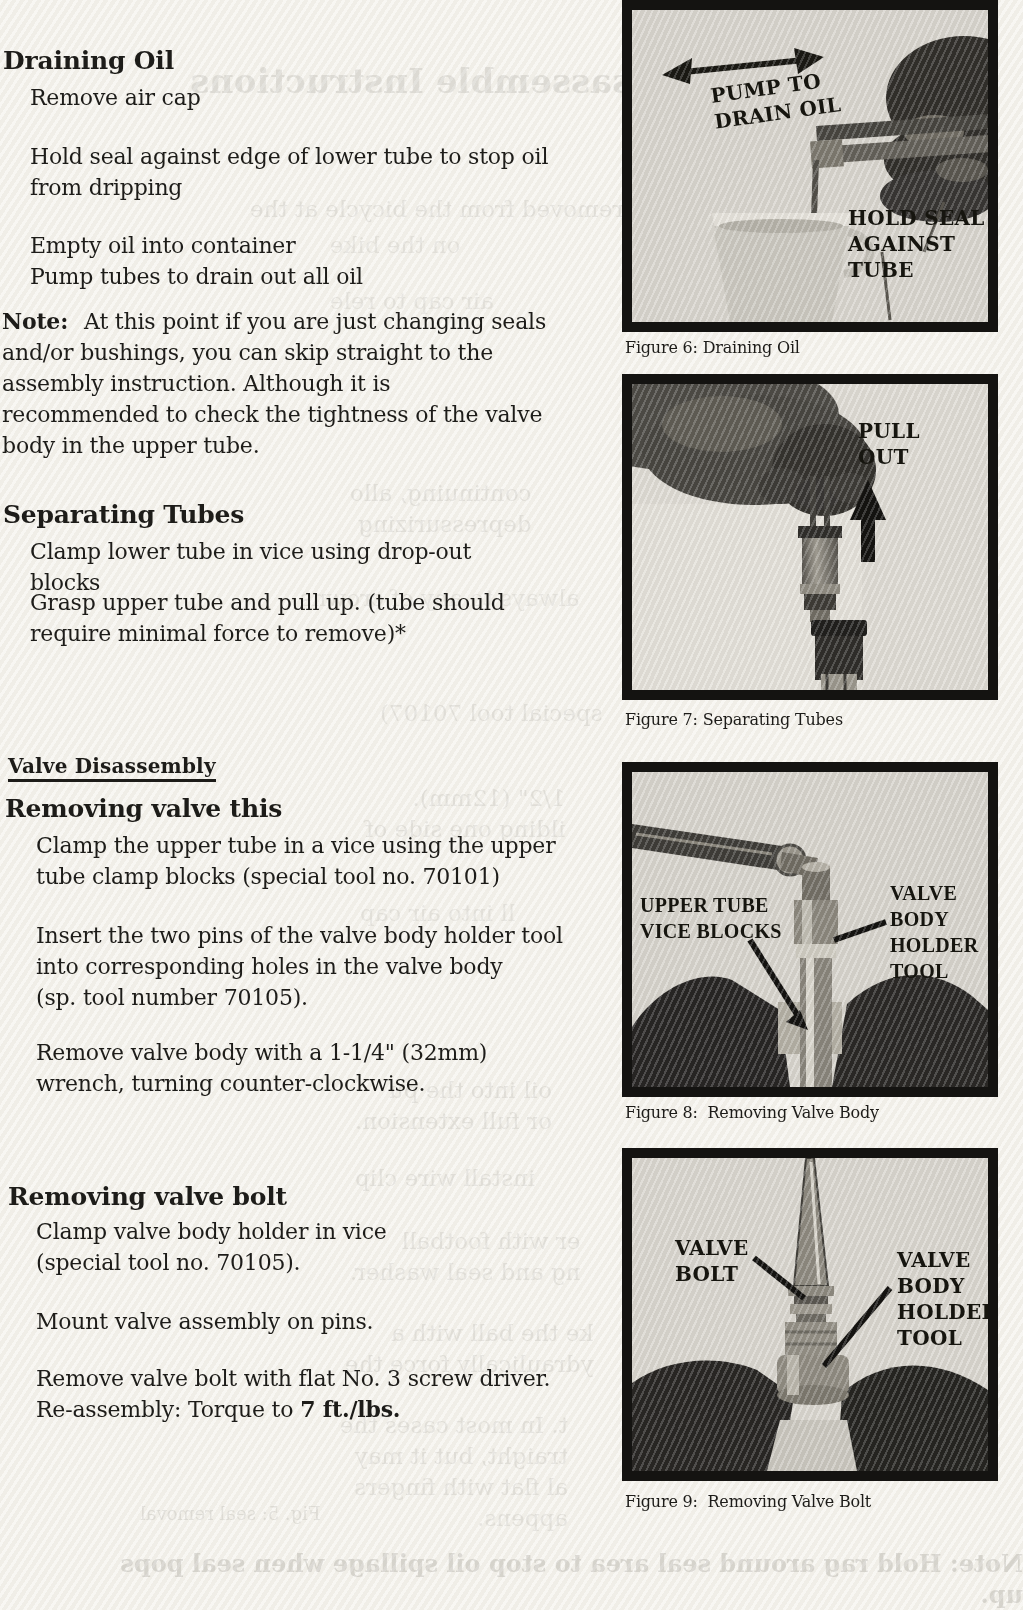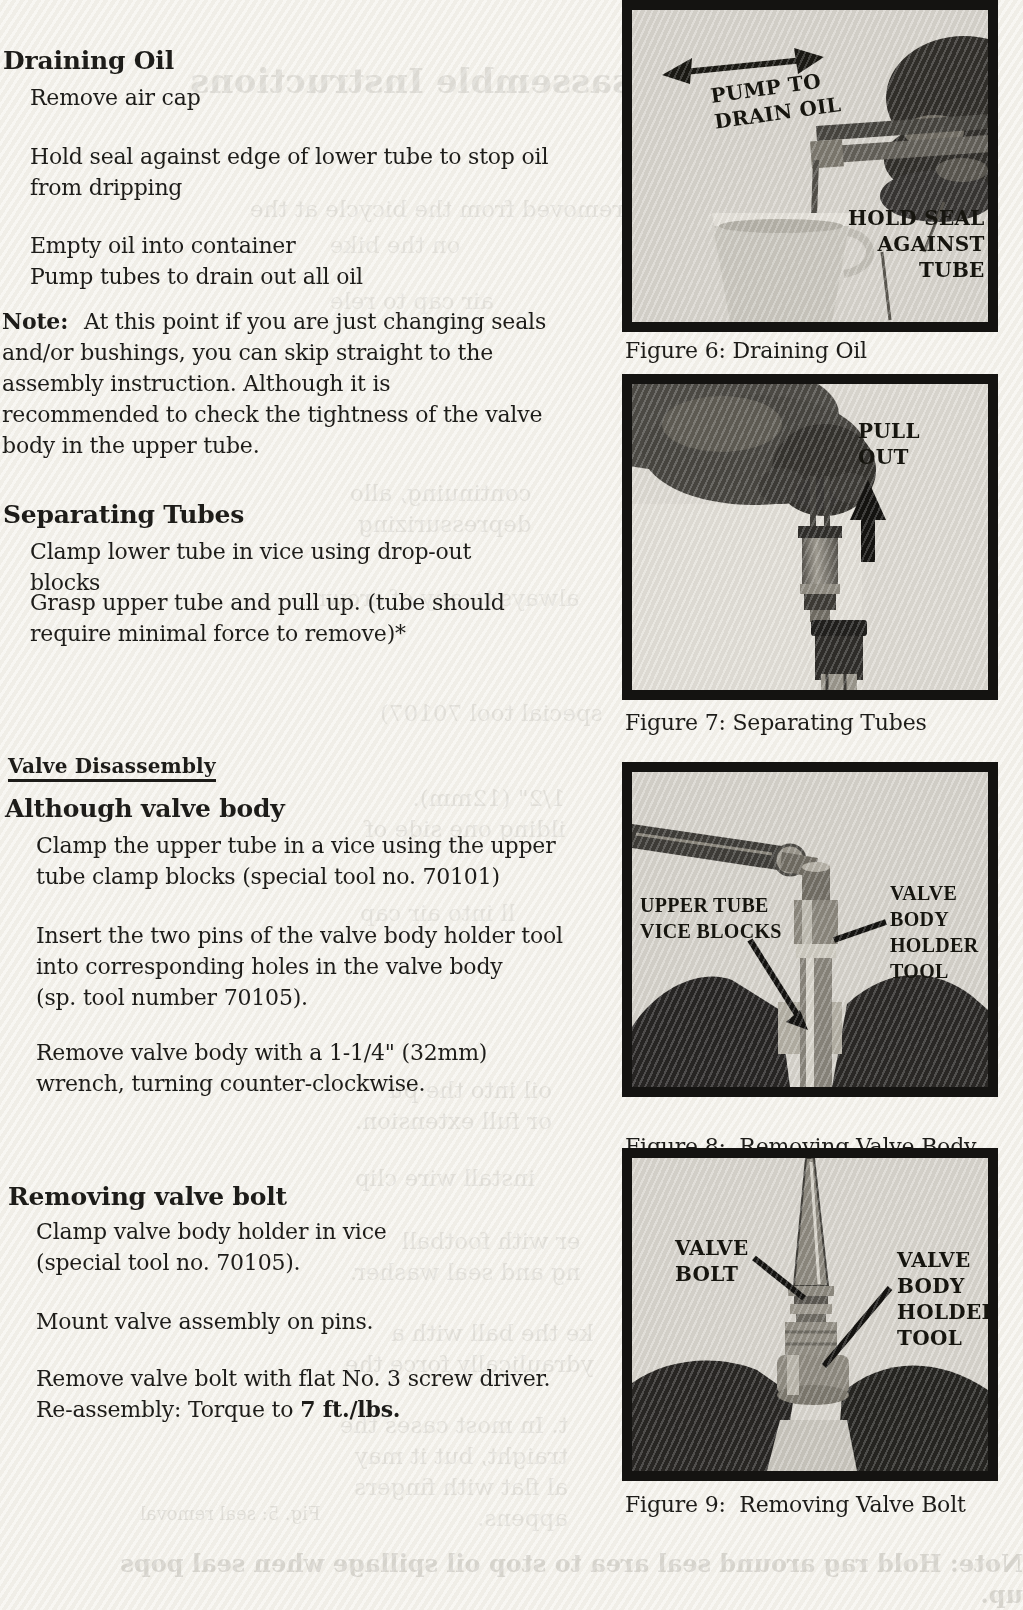--- a/index.html
+++ b/index.html
@@ -33,21 +33,21 @@
   .photo{position:relative;width:100%;height:100%;overflow:hidden;background:#d8d5ce;}
   .photo svg{position:absolute;left:0;top:0;width:100%;height:100%;}
   .photo::after{
     content:"";position:absolute;inset:0;pointer-events:none;
     background:repeating-linear-gradient(115deg,rgba(255,255,255,.20) 0 2px,rgba(95,90,80,.06) 2px 6px);
   }
   .plabel{
     position:absolute;font-weight:bold;font-size:20px;line-height:26px;
     white-space:pre-line;color:#16150f;letter-spacing:0.3px;z-index:3;
   }
-  .caption{position:absolute;left:625px;font-size:22px;white-space:pre;letter-spacing:-0.2px;}
+  .caption{position:absolute;left:625px;font-size:16px;white-space:pre;letter-spacing:-0.2px;}
 
   .ghost{
     position:absolute;transform:scaleX(-1);color:#565249;
     white-space:pre-line;line-height:31px;font-size:23px;pointer-events:none;
   }
   .ghost.big{font-size:34px;font-weight:bold;line-height:38px;}
   .ghost.bottomline{font-size:24px;font-weight:bold;}
   .ghost.tiny{font-size:18px;}
 </style>
 </head>
@@ -91,21 +91,21 @@
 recommended to check the tightness of the valve
 body in the upper tube.</span></div>
 
 <div class="h-small" style="left:3px;top:500px;">Separating Tubes</div>
 <div class="body-txt" style="left:30px;top:536px;">Clamp lower tube in vice using drop-out
 blocks</div>
 <div class="body-txt" style="left:30px;top:587px;">Grasp upper tube and pull up. (tube should
 require minimal force to remove)*</div>
 
 <div class="h-big" style="left:8px;top:754px;">Valve Disassembly</div>
-<div class="h-small" style="left:5px;top:794px;">Although valve body</div>
+<div class="h-small" style="left:5px;top:794px;">Removing valve this</div>
 <div class="body-txt" style="left:36px;top:830px;">Clamp the upper tube in a vice using the upper
 tube clamp blocks (special tool no. 70101)</div>
 <div class="body-txt" style="left:36px;top:920px;">Insert the two pins of the valve body holder tool
 into corresponding holes in the valve body
 (sp. tool number 70105).</div>
 <div class="body-txt" style="left:36px;top:1037px;">Remove valve body with a 1-1/4" (32mm)
 wrench, turning counter-clockwise.</div>
 
 <div class="h-small" style="left:8px;top:1182px;">Removing valve bolt</div>
 <div class="body-txt" style="left:36px;top:1216px;">Clamp valve body holder in vice
@@ -143,21 +143,21 @@
         <polygon points="66,216 80,204 84,224" fill="#dad7d0"></polygon>
         <path d="M216,222 C246,228 246,258 212,264" stroke="#c2bfb7" stroke-width="8" fill="none"></path>
       </g>
       <g>
         <line x1="312" y1="192" x2="292" y2="242" stroke="#57544d" stroke-width="3"></line>
         <line x1="250" y1="242" x2="258" y2="310" stroke="#57544d" stroke-width="3"></line>
       </g>
     </svg>
     <div class="plabel" style="left:80px;top:64px;transform:rotate(-8deg);">PUMP TO
 DRAIN OIL</div>
-    <div class="plabel" style="left:216px;top:195px;text-align:right;">HOLD SEAL
+    <div class="plabel" style="left:216px;top:195px;">HOLD SEAL
 AGAINST
 TUBE</div>
   </div>
 </div>
 <div class="caption" style="top:338px;">Figure 6: Draining Oil</div>
 
 <div class="figframe" style="top:374px;height:306px;">
   <div class="photo">
     <svg viewBox="0 0 356 306" preserveAspectRatio="none">
       <rect x="0" y="0" width="356" height="306" fill="#dedbd4"></rect>
@@ -236,21 +236,21 @@
       <line x1="254" y1="150" x2="202" y2="168" stroke="#0f0e0c" stroke-width="6"></line>
     </svg>
     <div class="plabel" style="left:8px;top:120px;">UPPER TUBE
 VICE BLOCKS</div>
     <div class="plabel" style="left:258px;top:108px;">VALVE
 BODY
 HOLDER
 TOOL</div>
   </div>
 </div>
-<div class="caption" style="top:1103px;margin-top:31px;">Figure 8:  Removing Valve Body</div>
+<div class="caption" style="top:1103px;">Figure 8:  Removing Valve Body</div>
 
 <div class="figframe" style="top:1148px;height:313px;">
   <div class="photo">
     <svg viewBox="0 0 356 313" preserveAspectRatio="none">
       <rect x="0" y="0" width="356" height="313" fill="#d9d6cf"></rect>
       <g>
         <path d="M0,225 C35,200 85,196 125,212 L162,238 L150,313 L0,313 Z" fill="#242220"></path>
         <path d="M210,235 C250,200 305,198 356,232 L356,313 L205,313 Z" fill="#21201d"></path>
         <polygon points="148,262 215,262 225,313 135,313" fill="#cac7bf"></polygon>
       </g>

